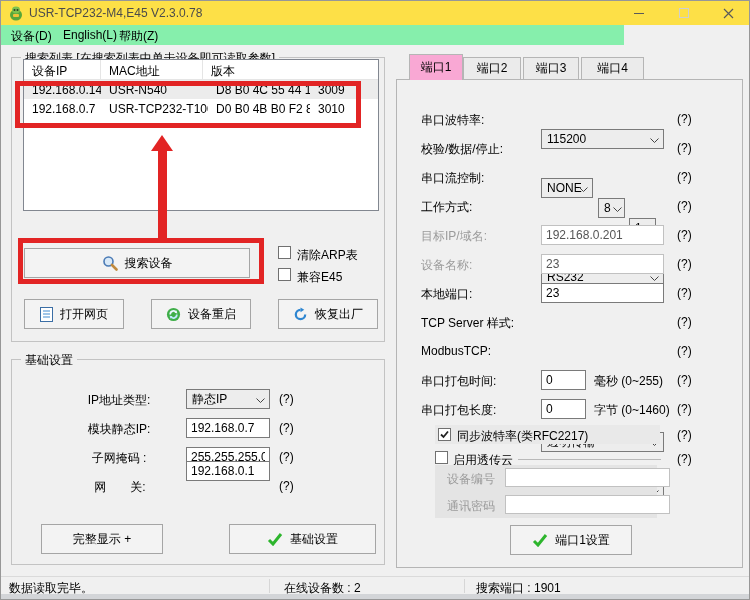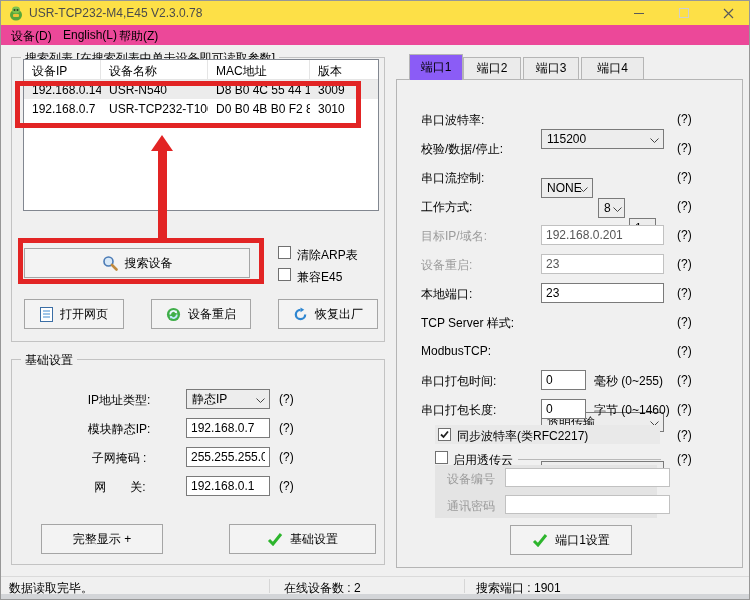--- a/index.html
+++ b/index.html
@@ -5,21 +5,21 @@
   * { box-sizing: border-box; margin: 0; padding: 0; }
   body { margin: 0; background: #dcdcdc; font-family: "Liberation Sans", "DejaVu Sans", sans-serif; }
   .win { position: relative; width: 750px; height: 600px; background: #f0f0f0;
          border: 1px solid #979797; overflow: hidden; font-size: 12px; color: #000; }
   .abs { position: absolute; }
 
   
   .titlebar { left:0; top:0; width:750px; height:24px; background:#fde047; }
   .title-text { left:28px; top:5px; color:#4b4b4b; }
   .capbtn { top:0; width:45px; height:24px; display:flex; align-items:center; justify-content:center; }
-  .menubar { left:0; top:24px; width:748px; height:20px; background:#ec4899;text-decoration:underline; }
+  .menubar { left:0; top:24px; width:623px; height:20px; background:#86efac;text-decoration:underline; }
   .menu-item { top:3px; padding:0 2px; }
 
   
   .groupbox { border:1px solid #c3c3c3; background:transparent; }
   .legend { position:absolute; top:-8px; left:9px; background:#f0f0f0; padding:0 4px; white-space:nowrap; }
 
   
   .listview { background:#fff; border:1px solid #828790; overflow:hidden; }
   .lv-header { display:flex; height:20px; background:#fff; border-bottom:1px solid #e5e5e5; }
   .lv-hcell { padding:3px 0 0 8px; border-right:1px solid #e5e5e5; overflow:hidden; white-space:nowrap; }
@@ -39,21 +39,21 @@
   .inp.dis { border-color:#c1c1c1; color:#555; }
   .lbl { white-space:pre; }
   .lbl.dis { color:#9b9b9b; }
   .ralign { text-align:center; }
   .check { width:13px; height:13px; background:#fff; border:1px solid #707070; display:flex;
            align-items:center; justify-content:center; }
 
   
   .tab { border:1px solid #b5b5b5; background:#ebebeb; display:flex; align-items:center;
          justify-content:center; }
-  .tab.active { background:#8b5cf6; border-bottom:none; z-index:3; }
+  .tab.active { background:#f9a8d4; border-bottom:none; z-index:3; }
   .tabpanel { border:1px solid #b5b5b5; background:#f0f0f0; }
 
   
   .ann-box { border:5px solid #e22424; background:transparent; z-index:10; }
   .arrow-shaft { background:#e22424; z-index:10; }
   .arrow-head { width:0; height:0; border-left:11px solid transparent; border-right:11px solid transparent;
                 border-bottom:16px solid #e22424; z-index:10; }
 
   
   .statusbar { left:0; top:575px; width:750px; height:18px; background:#f0f0f0; border-top:1px solid #dadada; }
@@ -97,21 +97,20 @@
     <span class="abs menu-item" style="left:116px">帮助(Z)</span>
   </div>
 
   <div class="abs groupbox" style="left:10px;top:56px;width:374px;height:285px">
     <span class="legend">搜索列表 [在搜索列表中单击设备即可读取参数]</span>
   </div>
 
   <div class="abs listview" style="left:22px;top:58px;width:356px;height:152px">
     <div class="lv-header">
       <div class="lv-hcell c1">设备IP</div>
-      <div class="lv-hcell c2">设备名称</div>
       <div class="lv-hcell c3">MAC地址</div>
       <div class="lv-hcell c4" style="border-right:none">版本</div>
     </div>
     <div class="lv-row sel">
       <div class="lv-cell c1">192.168.0.142</div>
       <div class="lv-cell c2">USR-N540</div>
       <div class="lv-cell c3">D8 B0 4C 55 44 10</div>
       <div class="lv-cell c4">3009</div>
     </div>
     <div class="lv-row">
@@ -183,21 +182,21 @@
 
   <span class="abs lbl ralign" style="left:63px;top:420px;width:110px">模块静态IP:</span>
   <input class="abs inp" style="left: 185px; top: 417px; width: 84px;" value="192.168.0.7">
   <span class="abs" style="left:278px;top:420px">(?)</span>
 
   <span class="abs lbl ralign" style="left:63px;top:449px;width:110px">子网掩码 :</span>
   <input class="abs inp" style="left: 185px; top: 446px; width: 84px;" value="255.255.255.0">
   <span class="abs" style="left:278px;top:449px">(?)</span>
 
   <span class="abs lbl ralign" style="left:64px;top:478px;width:110px">网　　关:</span>
-  <input class="abs inp" style="left: 185px; top: 475px; width: 84px;" value="192.168.0.1">
+  <input class="abs inp" style="left: 185px; top: 460px; width: 84px;" value="192.168.0.1">
   <span class="abs" style="left:278px;top:478px">(?)</span>
 
   <div class="abs btn" style="left:40px;top:523px;width:122px;height:30px">
     <span>完整显示  +</span>
   </div>
   <div class="abs btn" style="left:228px;top:523px;width:147px;height:30px">
     <svg width="16" height="14" viewBox="0 0 16 14">
       <path d="M2 8 L6 12 L14 2" stroke="#2db52d" stroke-width="3" fill="none"></path>
     </svg>
     <span>基础设置</span>
@@ -241,30 +240,36 @@
   </div>
   <div class="abs combo" style="left:628px;top:137px;width:27px;padding-right:12px">
     <span>1</span>
     <svg class="chev" style="right:2px" width="9" height="5">
         <path d="M0.5 0.5 L4.5 4.5 L8.5 0.5" stroke="#444" fill="none"></path>
       </svg>
   </div>
   <span class="abs" style="left:676px;top:140px">(?)</span>
 
   <span class="abs lbl" style="left:420px;top:169px">串口流控制:</span>
+  <div class="abs combo" style="left:540px;top:166px;width:123px">
+    <span>RS232</span>
+    <svg class="chev" width="9" height="5">
+        <path d="M0.5 0.5 L4.5 4.5 L8.5 0.5" stroke="#444" fill="none"></path>
+      </svg>
+  </div>
   <span class="abs" style="left:676px;top:169px">(?)</span>
 
   <span class="abs lbl" style="left:420px;top:198px">工作方式:</span>
   <span class="abs" style="left:676px;top:198px">(?)</span>
 
   <span class="abs lbl dis" style="left:420px;top:227px">目标IP/域名:</span>
   <input class="abs inp dis" style="left: 540px; top: 224px; width: 123px;" value="192.168.0.201">
   <span class="abs" style="left:676px;top:227px">(?)</span>
 
-  <span class="abs lbl dis" style="left:420px;top:256px">设备重启:</span>
+  <span class="abs lbl dis" style="left:420px;top:256px">设备名称:</span>
   <input class="abs inp dis" style="left: 540px; top: 253px; width: 123px;" value="23">
   <span class="abs" style="left:676px;top:256px">(?)</span>
 
   <span class="abs lbl" style="left:420px;top:285px">本地端口:</span>
   <input class="abs inp" style="left: 540px; top: 282px; width: 123px;" value="23">
   <span class="abs" style="left:676px;top:285px">(?)</span>
 
   <span class="abs lbl" style="left:420px;top:314px">TCP Server 样式:</span>
   <div class="abs combo" style="left:540px;top:311px;width:123px">
     <span>透明传输</span>

